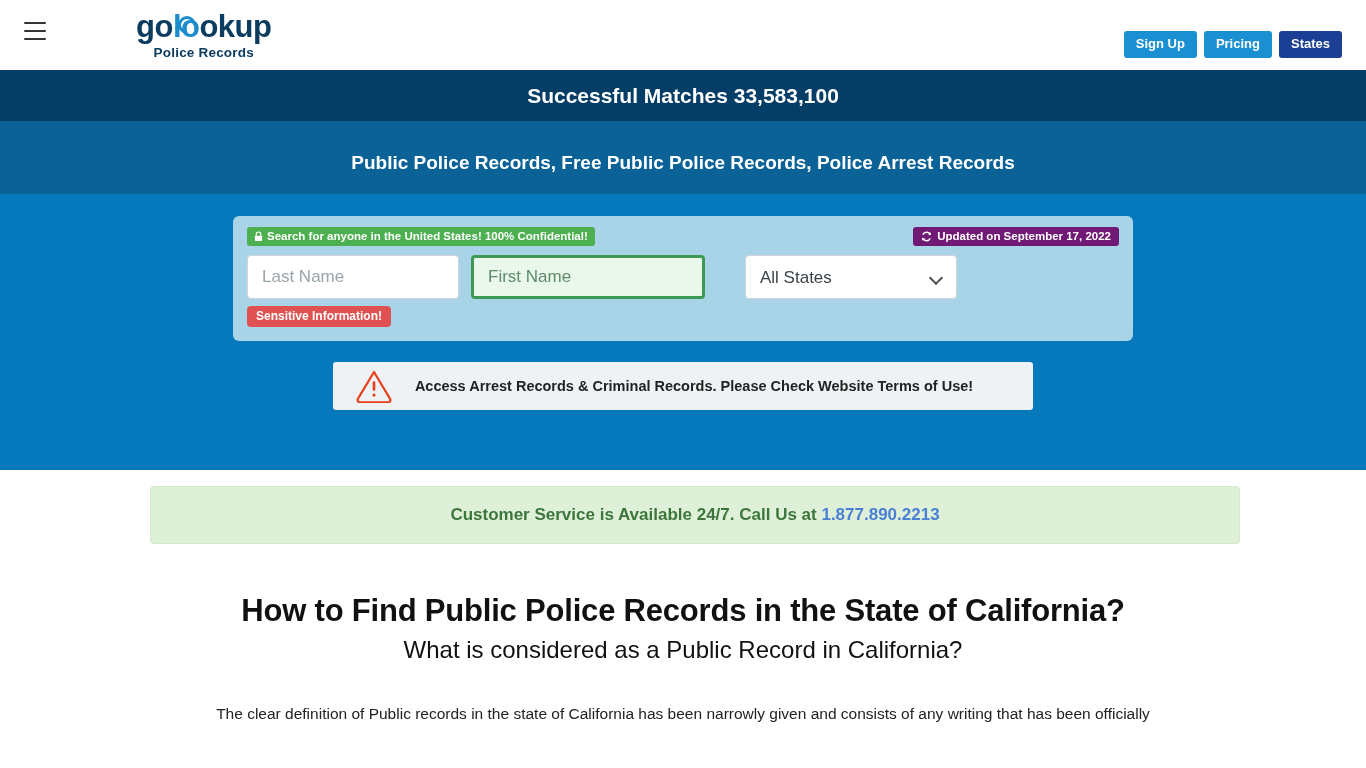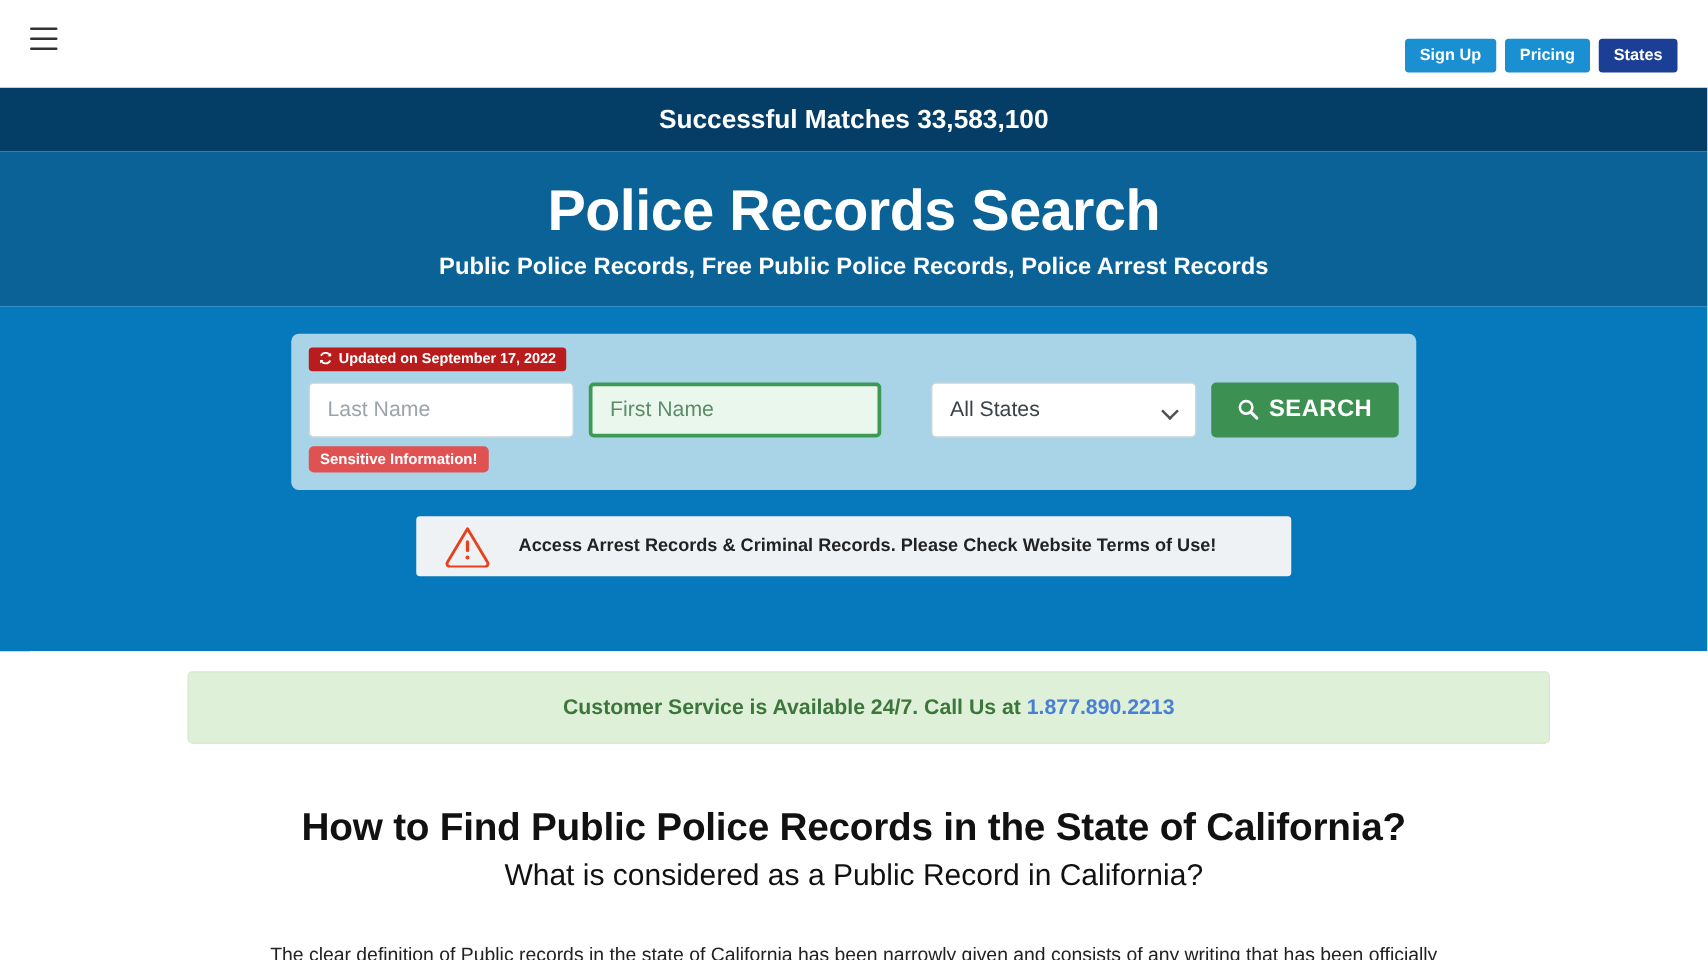--- a/index.html
+++ b/index.html
@@ -159,21 +159,21 @@
     font-size: 11.5px;
     font-weight: bold;
     padding: 3px 7px 4px;
     border-radius: 3px;
     display: inline-flex;
     align-items: center;
     gap: 4px;
     white-space: nowrap;
   }
   .badge-updated {
-    background: #b91c1c;
+    background: #701a75;
     color: #ffffff;
     font-size: 11.5px;
     font-weight: bold;
     padding: 3px 8px 4px;
     border-radius: 3px;
     display: inline-flex;
     align-items: center;
     gap: 5px;
     white-space: nowrap;
   }
@@ -332,42 +332,54 @@
 <body>
 
 <header class="site-header">
 
   <div class="hamburger">
     <span></span>
     <span></span>
     <span></span>
   </div>
 
+  <div class="logo-wrap">
+    <div class="logo-word"><span>go</span><span class="lens">lo</span><span>okup</span></div>
+    <div class="logo-sub">Police Records</div>
+  </div>
 
   <div class="header-actions">
     <button class="btn-nav btn-signup">Sign Up</button>
     <button class="btn-nav btn-pricing">Pricing</button>
     <button class="btn-nav btn-login">States</button>
   </div>
 </header>
 
 <div class="matches-bar">
   <div class="txt">Successful Matches 33,583,100</div>
 </div>
 
 <section class="hero">
-  <h1>Police Records Search</h1>
   <h2>Public Police Records, Free Public Police Records, Police Arrest Records</h2>
 </section>
 
 <section class="search-section">
 
   <div class="search-panel">
 
     <div class="panel-top">
+      <div class="badge-confidential">
+        <span class="lock-ico">
+          <svg viewBox="0 0 12 14" width="9" height="11" aria-hidden="true">
+            <path d="M3 6V4a3 3 0 0 1 6 0v2" fill="none" stroke="#ffffff" stroke-width="1.6"></path>
+            <rect x="1.2" y="6" width="9.6" height="7" rx="1" fill="#ffffff"></rect>
+          </svg>
+        </span>
+        <span>Search for anyone in the United States! 100% Confidential!</span>
+      </div>
 
       <div class="badge-updated">
         <span class="refresh-ico">
           <svg viewBox="0 0 14 14" width="11" height="11" aria-hidden="true">
             <path d="M12 5A5.4 5.4 0 0 0 2.2 4.6" fill="none" stroke="#ffffff" stroke-width="1.8"></path>
             <path d="M2 9a5.4 5.4 0 0 0 9.8.4" fill="none" stroke="#ffffff" stroke-width="1.8"></path>
             <path d="M12.6 1.6V5.2H9.1z" fill="#ffffff"></path>
             <path d="M1.4 12.4V8.8h3.5z" fill="#ffffff"></path>
           </svg>
         </span>
@@ -377,29 +389,20 @@
 
     <div class="form-row">
       <input type="text" class="field field-last" placeholder="Last Name" style="">
 
       <input type="text" class="field field-first" placeholder="First Name" style="">
 
       <span class="select-wrap">
         <select class="field field-state"><option value="All States">All States</option><option value="Alabama">Alabama</option><option value="Alaska">Alaska</option><option value="Arizona">Arizona</option><option value="Arkansas">Arkansas</option><option value="California">California</option></select>
       </span>
 
-      <button class="btn-search">
-        <span class="mag-ico">
-          <svg viewBox="0 0 18 18" width="17" height="17" aria-hidden="true">
-            <circle cx="7.3" cy="7.3" r="5.3" fill="none" stroke="#ffffff" stroke-width="2.2"></circle>
-            <line x1="11.3" y1="11.3" x2="16.4" y2="16.4" stroke="#ffffff" stroke-width="2.6" stroke-linecap="round"></line>
-          </svg>
-        </span>
-        <span>SEARCH</span>
-      </button>
     </div>
 
     <div class="badge-sensitive">Sensitive Information!</div>
   </div>
 
   <div class="notice-box">
     <span class="warn-ico">
       <svg viewBox="0 0 40 36" width="38" height="34" aria-hidden="true">
         <path d="M20 3.2 37 31.5a2.6 2.6 0 0 1-2.2 3.9H5.2A2.6 2.6 0 0 1 3 31.5z" fill="none" stroke="#e8401c" stroke-width="2.4" stroke-linejoin="round"></path>
         <rect x="18.6" y="13" width="2.8" height="10" rx="1.4" fill="#e8401c"></rect>

